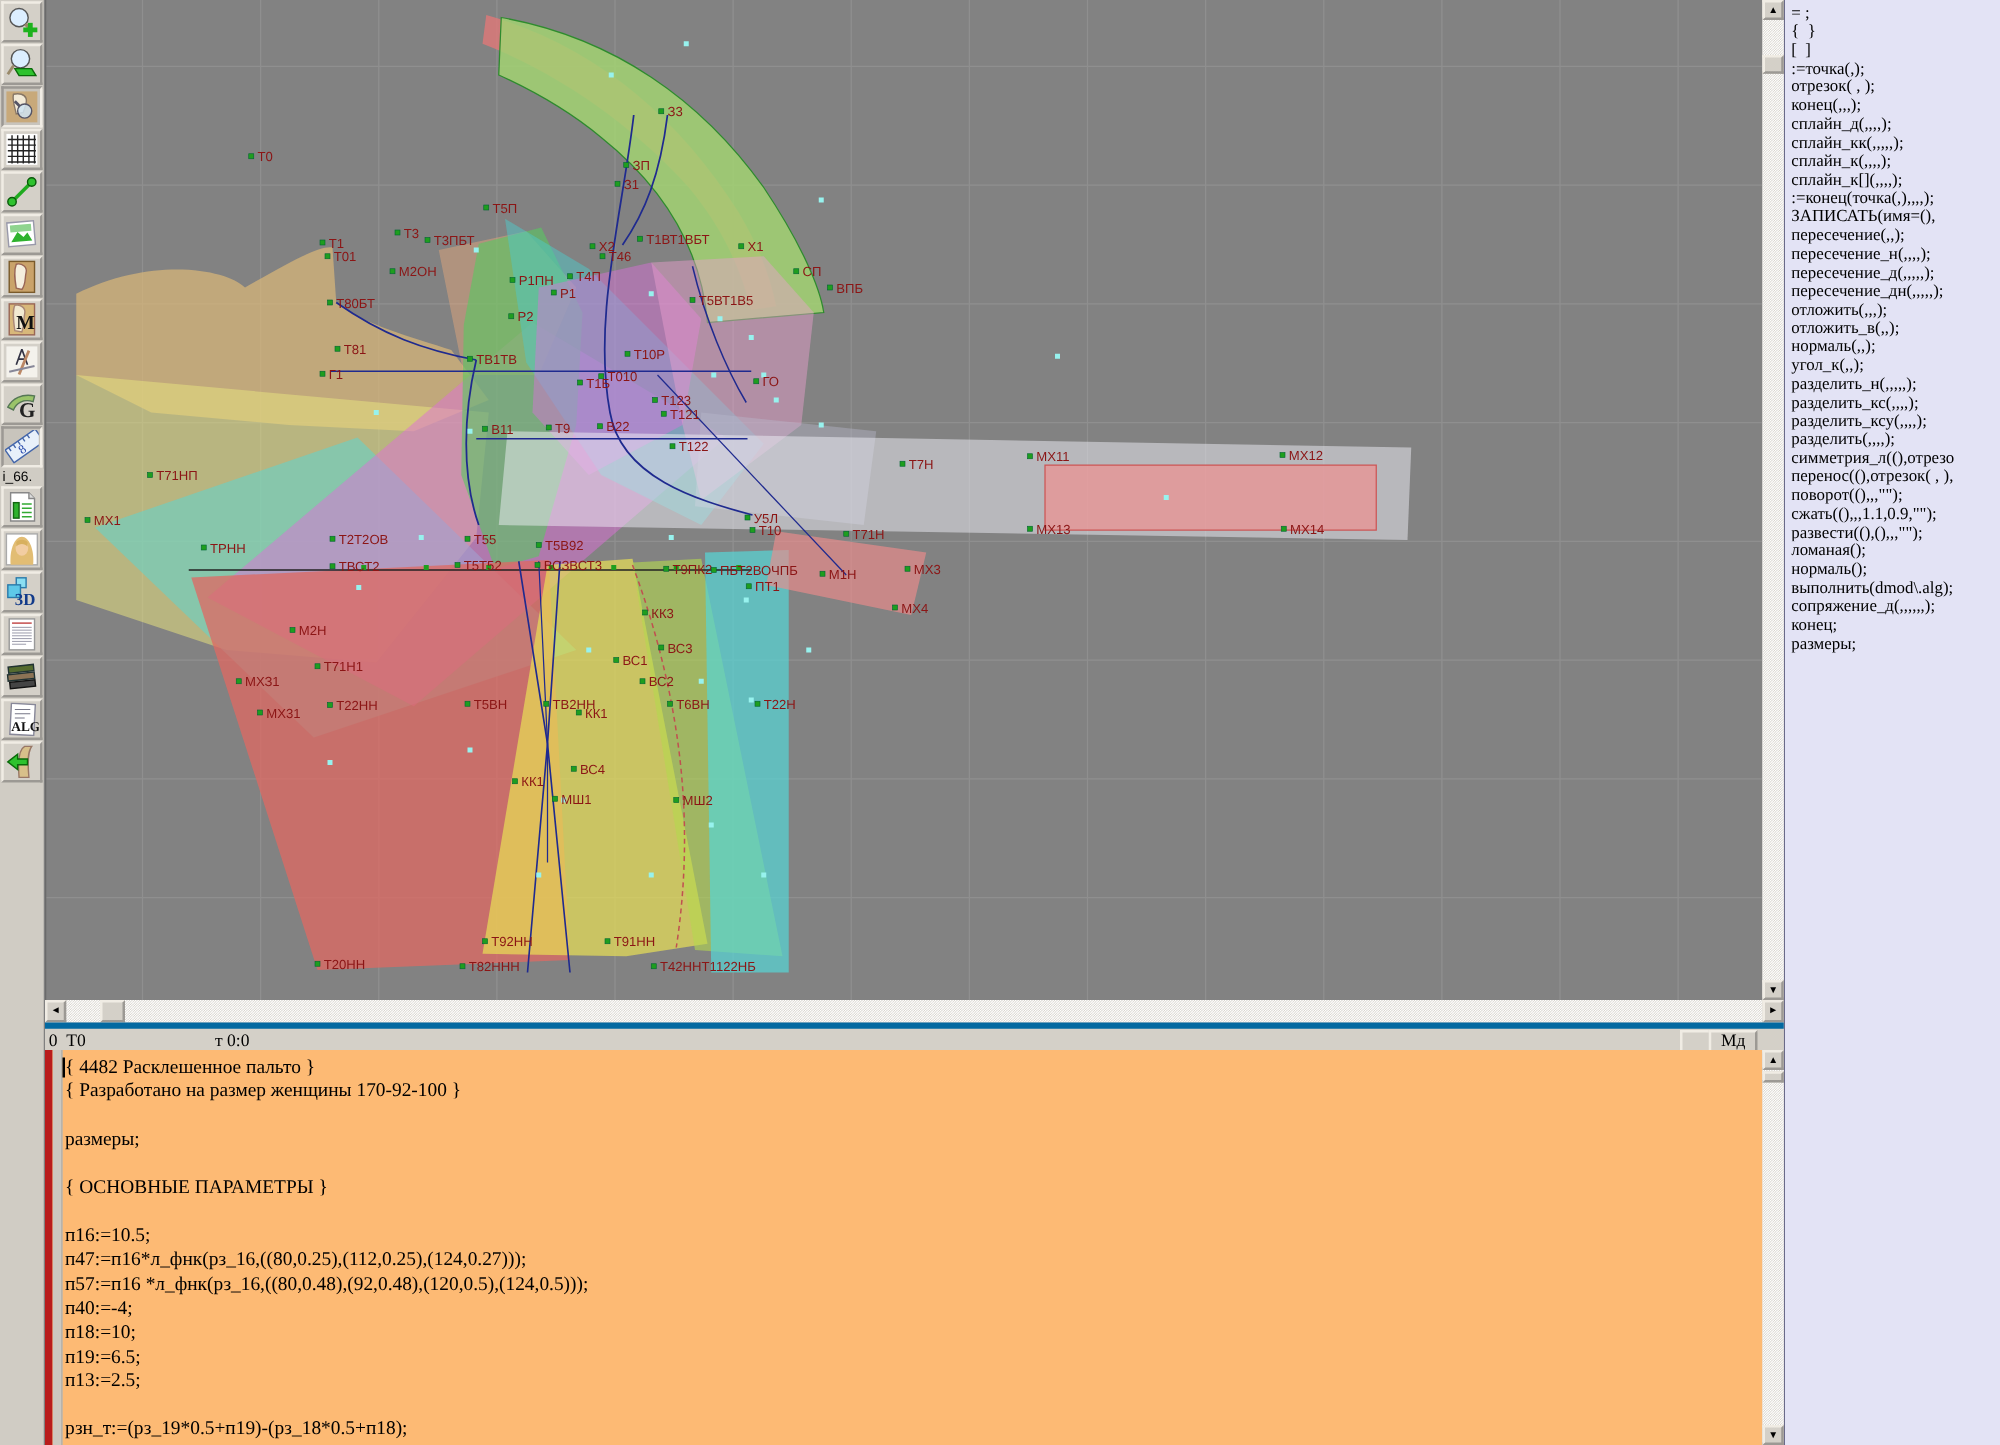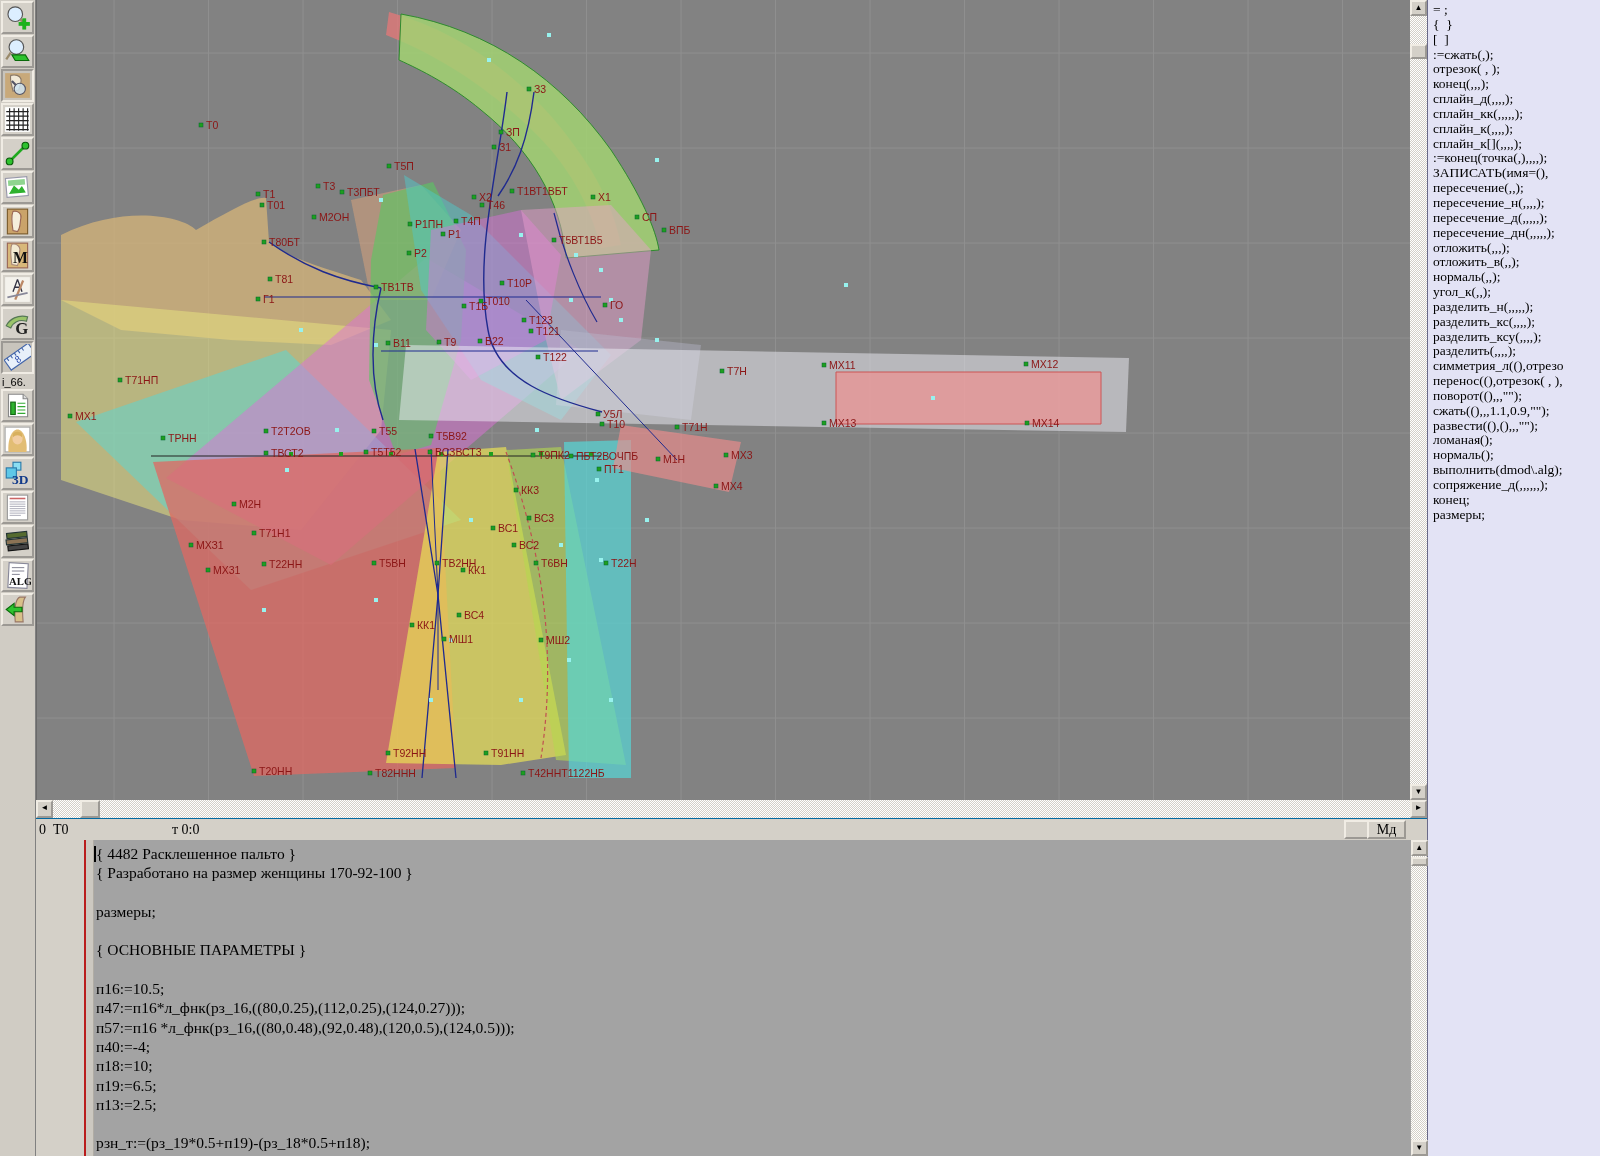--- a/index.html
+++ b/index.html
@@ -15,27 +15,27 @@
   #canvas-wrap{height:800px;display:flex;}
   #canvas{width:1374px;height:800px;background:#828282;position:relative;overflow:hidden;border-left:1px solid #6a6a6a;box-sizing:border-box;}
   #canvas svg{display:block;}
   
   .vscroll{width:17px;background:#fff;background-image:linear-gradient(45deg,#d4d0c8 25%,transparent 25%,transparent 75%,#d4d0c8 75%),linear-gradient(45deg,#d4d0c8 25%,transparent 25%,transparent 75%,#d4d0c8 75%);background-size:2px 2px;background-position:0 0,1px 1px;position:relative;}
   .hscroll{height:18px;background:#fff;background-image:linear-gradient(45deg,#d4d0c8 25%,transparent 25%,transparent 75%,#d4d0c8 75%),linear-gradient(45deg,#d4d0c8 25%,transparent 25%,transparent 75%,#d4d0c8 75%);background-size:2px 2px;background-position:0 0,1px 1px;position:relative;display:flex;}
   .sbtn{width:17px;height:16px;background:#d4d0c8;border:2px outset #f0ece4;box-sizing:border-box;font-size:8px;line-height:12px;text-align:center;color:#000;cursor:pointer;flex:none;}
   .vscroll .sbtn{width:17px;height:16px;}
   .sthumb{position:absolute;background:#d4d0c8;border:2px outset #f0ece4;box-sizing:border-box;cursor:pointer;}
   
-  #statusbar{height:22px;background:#d4d0c8;border-top:1px solid #0369a1;position:relative;font-family:"Liberation Serif",serif;font-size:14px;color:#000;}
+  #statusbar{height:22px;background:#d4d0c8;border-top:5px solid #0369a1;position:relative;font-family:"Liberation Serif",serif;font-size:14px;color:#000;}
   #status-left{position:absolute;left:3px;top:3px;white-space:pre;}
   #status-cursor{position:absolute;left:136px;top:3px;white-space:pre;}
   .stbtn{position:absolute;top:1px;width:39px;height:19px;background:#d4d0c8;border:2px outset #f0ece4;box-sizing:border-box;text-align:center;font-family:"Liberation Serif",serif;font-size:14px;line-height:15px;cursor:pointer;}
   
   #editor-wrap{height:316px;display:flex;}
-  #editor{width:1374px;background:#a3a3a3;border-left:2px solid #b91c1c;box-sizing:border-box;position:relative;overflow:hidden;margin-left:48px;}
+  #editor{width:1374px;background:#fdba74;border-left:6px solid #b91c1c;box-sizing:border-box;position:relative;overflow:hidden;}
   #editor-gutter{position:absolute;left:0;top:0;width:7px;height:100%;background:#ccc8c0;border-right:1px solid #b0aca4;}
   #editor-text{position:absolute;left:10px;top:4px;font-family:"Liberation Serif",serif;font-size:15.5px;line-height:19.3px;color:#000;white-space:pre;}
   #caret{position:absolute;left:8px;top:6px;width:1.5px;height:16px;background:#000;}
   
   #panel{width:173px;height:1156px;background:#e3e3f5;border-left:1px solid #6a6a88;box-sizing:border-box;overflow:hidden;}
   #panel-list{padding:3px 0 0 5px;font-family:"Liberation Serif",serif;font-size:13.5px;line-height:14.85px;color:#000;}
   .cmd{white-space:pre;overflow:hidden;cursor:pointer;}
 </style>
 </head>
 <body>
@@ -476,21 +476,21 @@
         <div class="sbtn" style="position:absolute;bottom:0;left:0;">▼</div>
       </div>
     </div>
   </div>
 
   <div id="panel">
     <div id="panel-list">
         <div class="cmd">= ;</div>
         <div class="cmd">{  }</div>
         <div class="cmd">[  ]</div>
-        <div class="cmd">:=сжать(,);</div>
+        <div class="cmd">:=точка(,);</div>
         <div class="cmd">отрезок( , );</div>
         <div class="cmd">конец(,,,);</div>
         <div class="cmd">сплайн_д(,,,,);</div>
         <div class="cmd">сплайн_кк(,,,,,);</div>
         <div class="cmd">сплайн_к(,,,,);</div>
         <div class="cmd">сплайн_к[](,,,,);</div>
         <div class="cmd">:=конец(точка(,),,,,);</div>
         <div class="cmd">ЗАПИСАТЬ(имя=(),</div>
         <div class="cmd">пересечение(,,);</div>
         <div class="cmd">пересечение_н(,,,,);</div>

